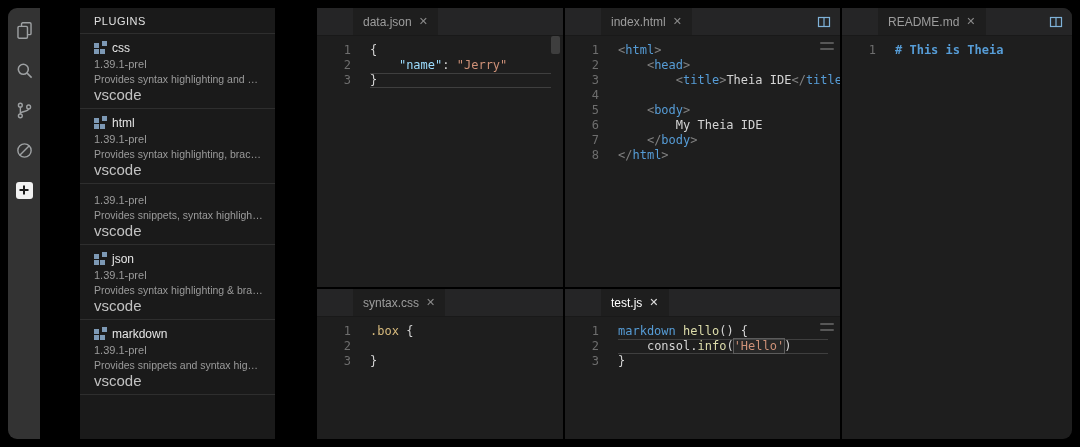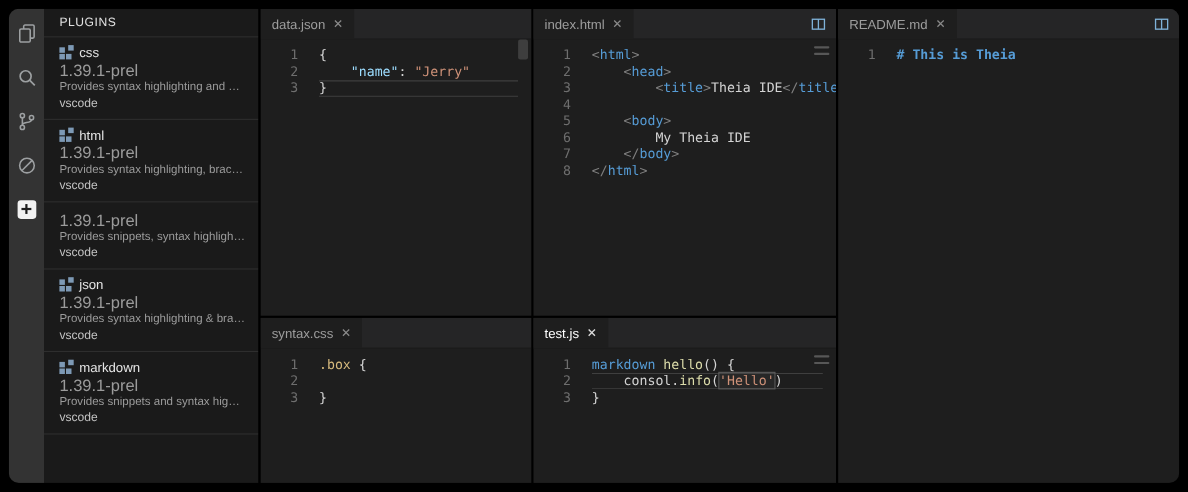--- a/index.html
+++ b/index.html
@@ -1,20 +1,20 @@
 <!DOCTYPE html>
 <html style="--frame-bg: #000000; --activity-bar-bg: #333333; --sidebar-bg: #1a1a1a; --editor-bg: #1e1e1e; --tabbar-bg: #252526; --tab-active-bg: #1e1e1e; --tab-text: #9d9d9d; --tab-text-focused: #ffffff; --line-number: #6e6e6e; --separator: #2e2e2e; --current-line-border: #3f3f3f; --icon: #9da0a2; --accent-split-icon: #7fb2d9; --tok-fg: #d4d4d4; --tok-tag: #569cd6; --tok-punct: #808080; --tok-str: #ce9178; --tok-prop: #9cdcfe; --tok-kw: #569cd6; --tok-fn: #dcdcaa; --tok-sel: #d7ba7d; --tok-val: #ce9178; --tok-md: #569cd6;"><head>
 <meta charset="utf-8">
 <style>
   * { margin:0; padding:0; box-sizing:border-box; }
   html,body { width:1080px; height:447px; background:#000; overflow:hidden;
               font-family:"Liberation Sans", sans-serif; }
   .screen { position:relative; width:1080px; height:447px; background:#000; }
   .frame { position:absolute; inset:8px; border-radius:9px; overflow:hidden;
-           display:flex; background:var(--frame-bg,#000); }
+           display:flex; background:var(--frame-bg,#000);gap:40px; }
 
   
   .activity-bar { width:32px; flex:none; background:var(--activity-bar-bg,#333);
                   display:flex; flex-direction:column; align-items:center;
                   padding-top:12px; gap:20px; }
   .ab-item { width:20px; height:20px; display:flex; align-items:center;
              justify-content:center; color:var(--icon,#9da0a2); cursor:pointer; }
   .ab-item svg { display:block; }
   .ab-plugins-box { width:17px; height:17px; background:#f2f2f2; border-radius:3px;
                     position:relative; }
@@ -32,40 +32,40 @@
   .plugin-item { padding:7px 12px 7px 14px;
                  border-bottom:1px solid var(--separator,#2e2e2e); cursor:pointer; }
   .p-name-row { display:flex; align-items:center; gap:6px; }
   .p-icon { position:relative; width:12px; height:12px; flex:none; }
   .p-icon::before { content:""; position:absolute; left:0; bottom:0; width:5px; height:5px;
                     background:#7d99b5;
                     box-shadow:0 -6px 0 #7d99b5, 6px 0 0 #7d99b5; }
   .p-icon::after { content:""; position:absolute; right:-1px; top:-1px; width:5px;
                    height:5px; background:#7d99b5; }
   .p-name { font-size:12px; color:#e5e5e5; line-height:14px; }
-  .p-ver  { margin-top:3px; font-size:15px; line-height:13px; color:#9b9b9b; }
+  .p-ver  { margin-top:3px; font-size:11px; line-height:13px; color:#9b9b9b; }
   .p-desc { margin-top:2px; font-size:10.5px; line-height:13px; color:#9b9b9b;
             white-space:nowrap; overflow:hidden; text-overflow:ellipsis; }
-  .p-pub  { margin-top:2px; font-size:11px; line-height:13px; color:#c2c2c2; }
+  .p-pub  { margin-top:2px; font-size:15px; line-height:13px; color:#c2c2c2; }
 
   
   .editor-area { flex:1; min-width:0; display:flex; gap:2px; padding-left:2px;
                  background:#000; }
   .ecol { display:flex; flex-direction:column; gap:2px; min-width:0; }
   .ecol1 { width:246px; flex:none; }
   .ecol2 { width:275px; flex:none; }
   .ecol3 { flex:1; }
   .pane { background:var(--editor-bg,#1e1e1e); position:relative; overflow:hidden;
           display:flex; flex-direction:column; }
   .pane.top { height:279px; flex:none; }
   .pane.fill { flex:1; }
 
   .tabbar { height:28px; flex:none; background:var(--tabbar-bg,#252526);
             display:flex; position:relative;
-            border-bottom:1px solid #191919; }
+            border-bottom:1px solid #191919;padding-left:36px; }
   .tab { height:100%; display:flex; align-items:center; gap:7px; padding:0 10px;
          background:var(--tab-active-bg,#1e1e1e); color:var(--tab-text,#9d9d9d);
          font-size:12px; cursor:pointer; }
   .tab.focused { color:var(--tab-text-focused,#fff); }
   .tab-close { font-size:11px; opacity:.85; cursor:pointer; }
   .split-icon { position:absolute; right:8px; top:6px; width:16px; height:16px;
                 color:var(--accent-split-icon,#7fb2d9); cursor:pointer; }
 
   .code { flex:1; padding-top:7px; color:var(--tok-fg,#d4d4d4);
           font-family:"DejaVu Sans Mono","Liberation Mono",monospace;

